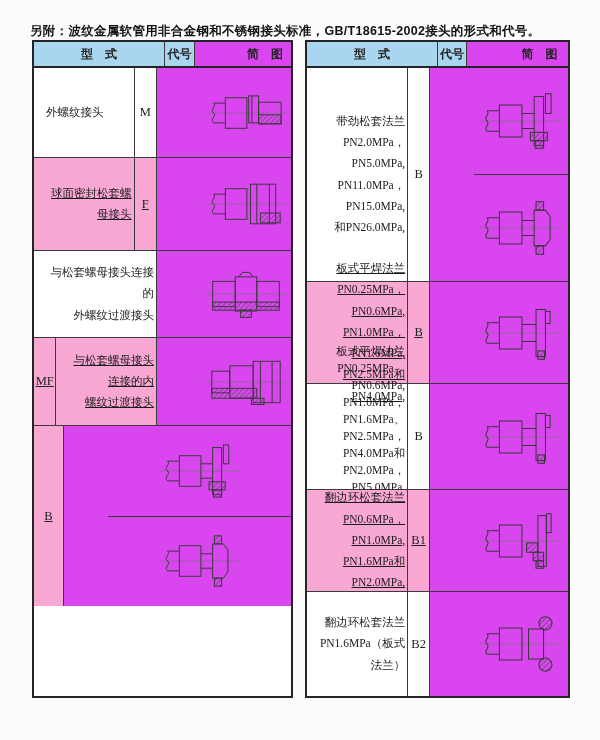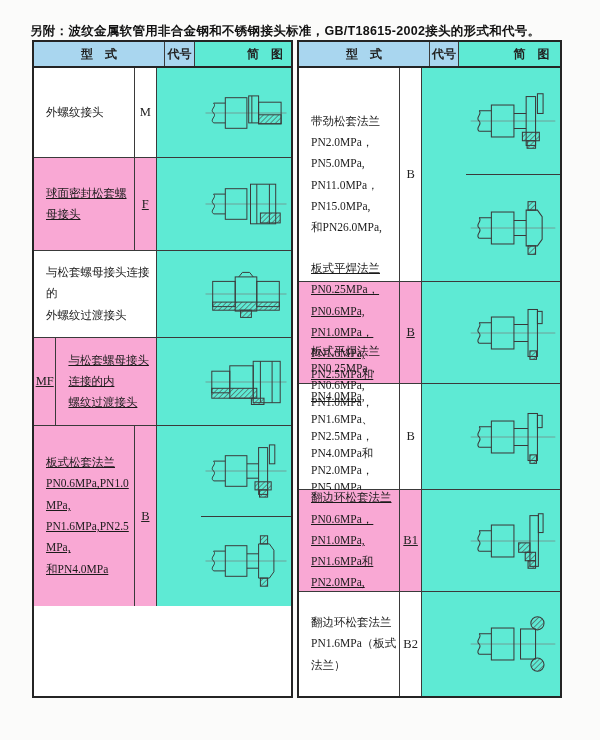--- a/index.html
+++ b/index.html
@@ -17,21 +17,22 @@
     font-family: "Liberation Sans", "DejaVu Sans", sans-serif;
     font-weight: 700;
     font-size: 12.5px;
     letter-spacing: 0.3px;
     color: #121212;
   }
   .tables {
     position: absolute;
     left: 32px; top: 40px;
     display: flex;
-    gap: 4px;
+    gap: 12px;
+    text-align: right;
   }
   .tbl {
     border: 2px solid #242424;
     background: #ffffff;
   }
   .tbl-left  { width: 261px; }
   .tbl-right { width: 265px; }
   .thead {
     display: flex;
     height: 26px;
@@ -55,21 +56,21 @@
     white-space: pre-line;
     overflow-wrap: anywhere;
   }
   .tight .type { line-height: 1.48; }
   .code {
     display: flex; align-items: center; justify-content: center;
     font-size: 12.5px; color: #222;
   }
   .tbl-left  .code { width: 30px; }
   .tbl-right .code { width: 29px; }
-  .diag { flex: 1; display: flex; flex-direction: column; background: #5eead4; padding-left: 44px; }
+  .diag { flex: 1; display: flex; flex-direction: column; background: #d946ef; padding-left: 44px; }
   .sub { flex: 1; display: flex; align-items: center; justify-content: center; }
   .sub + .sub { border-top: 1px solid #3a3a3a; }
   .hl .type, .hl .code { background: #f9a8d4; text-decoration: underline; }
   .dsvg { display: block; }
   .defs-holder { position: absolute; width: 0; height: 0; overflow: hidden; }
 </style>
 </head>
 <body>
 
 <div class="defs-holder">
@@ -236,24 +237,20 @@
         <div class="sub">
             <svg class="dsvg" viewBox="0 0 100 62" width="90" height="58">
               <use href="#d-mf"></use>
             </svg>
           </div>
       </div>
     </div>
 
 
     <div class="row hl" style="height:180px;">
-      <div class="cell type">板式松套法兰
-PN0.6MPa,PN1.0MPa,
-PN1.6MPa,PN2.5MPa,
-和PN4.0MPa</div>
       <div class="cell code">B</div>
       <div class="cell diag">
         <div class="sub">
             <svg class="dsvg" viewBox="0 0 100 62" width="90" height="60">
               <use href="#d-flange1"></use>
             </svg>
           </div>
         <div class="sub">
             <svg class="dsvg" viewBox="0 0 100 62" width="90" height="60">
               <use href="#d-flange2"></use>

